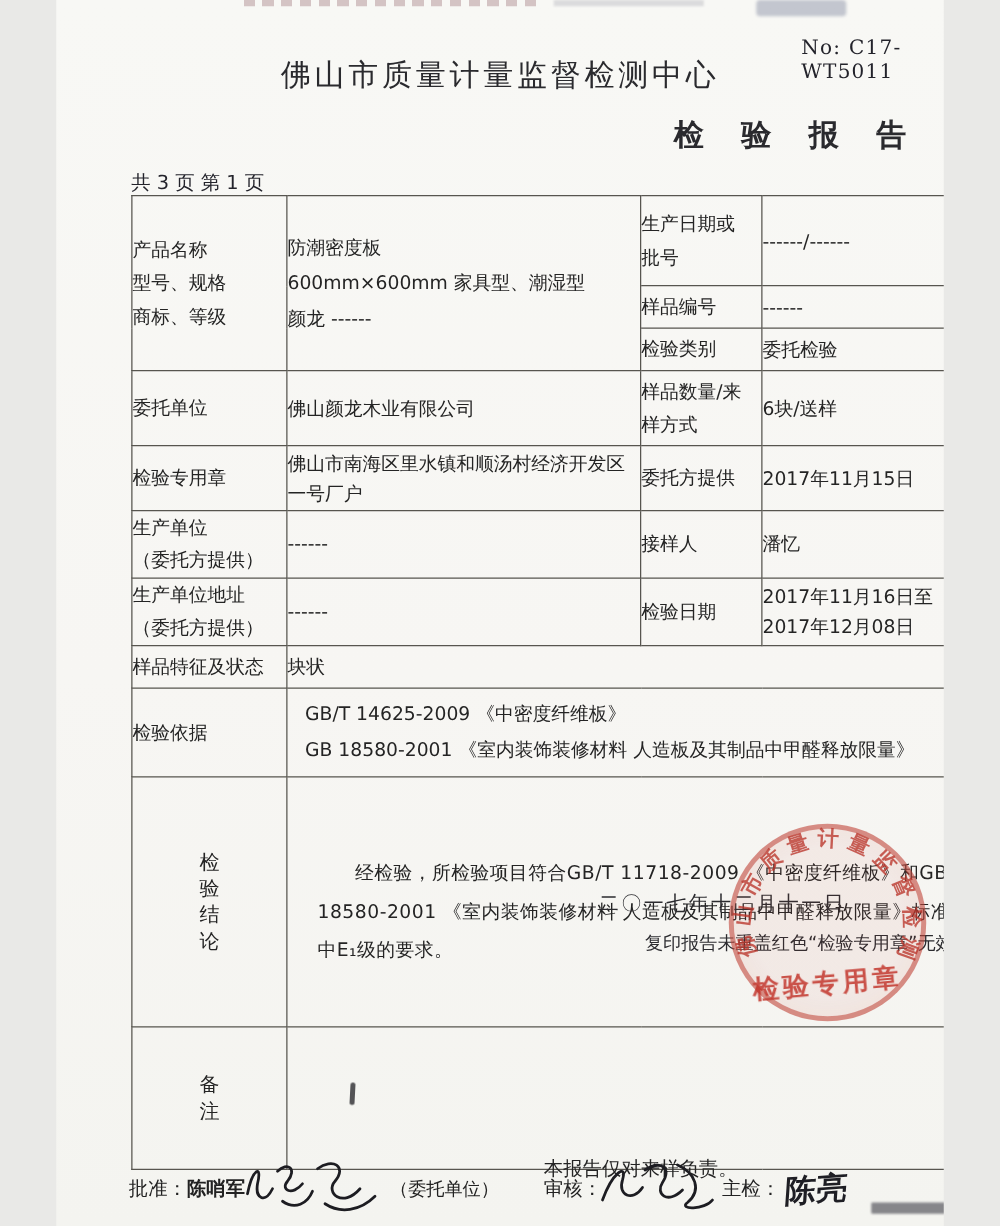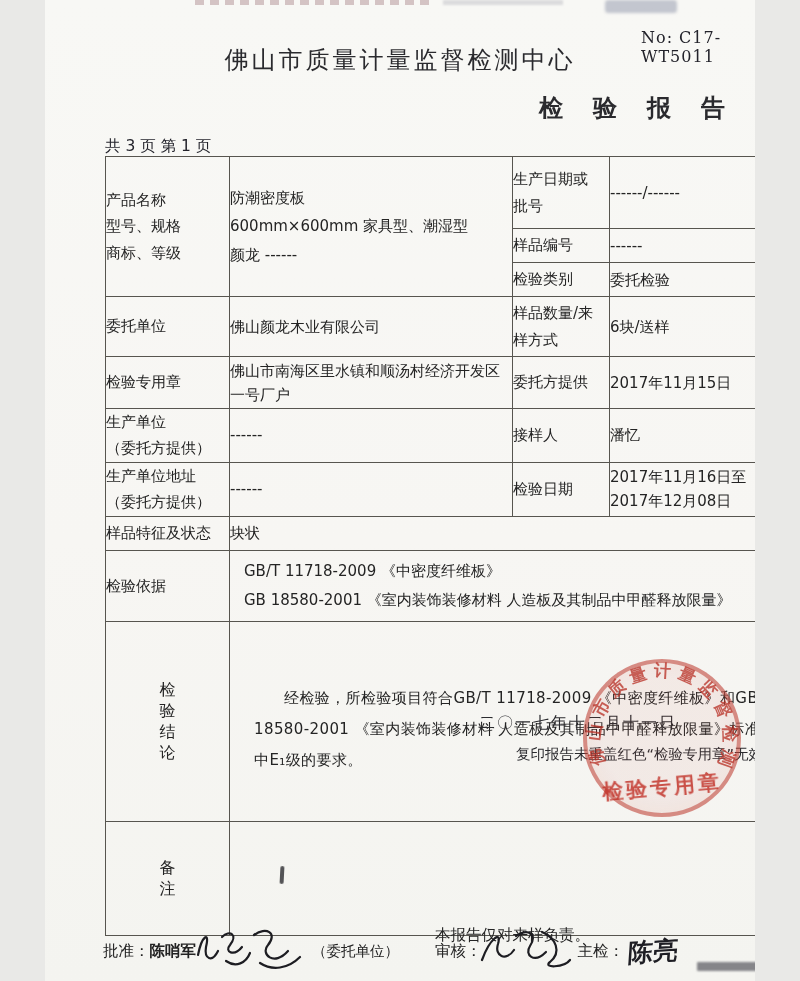--- a/index.html
+++ b/index.html
@@ -143,21 +143,21 @@
       </td>
     </tr>
     <tr style="height:34px">
       <td class="lbl">样品特征及状态</td>
       <td class="val" colspan="3">块状</td>
     </tr>
     <tr style="height:62px">
       <td class="lbl">检验依据</td>
       <td colspan="3">
         <div class="basis-lines">
-          <div>GB/T 11718-2009 《中密度纤维板》</div>
+          <div>GB/T 14625-2009 《中密度纤维板》</div>
           <div>GB 18580-2001 《室内装饰装修材料  人造板及其制品中甲醛释放限量》</div>
         </div>
       </td>
     </tr>
     <tr style="height:200px">
       <td>
         <div class="vlabel">
           <div>检</div>
           <div>验</div>
           <div>结</div>

